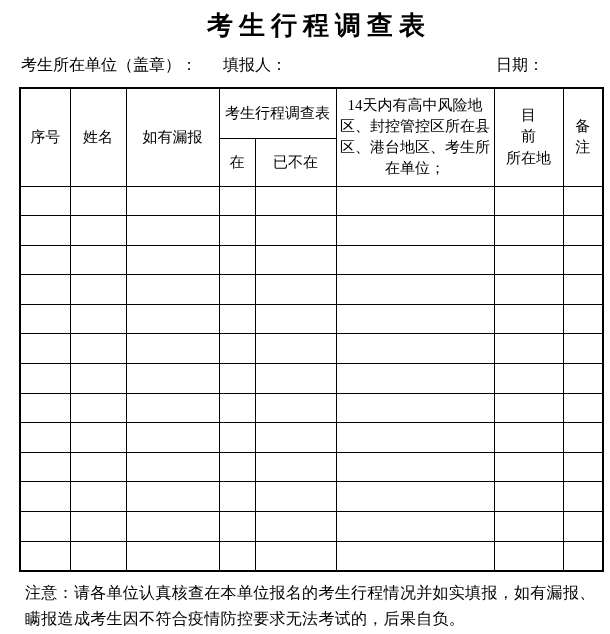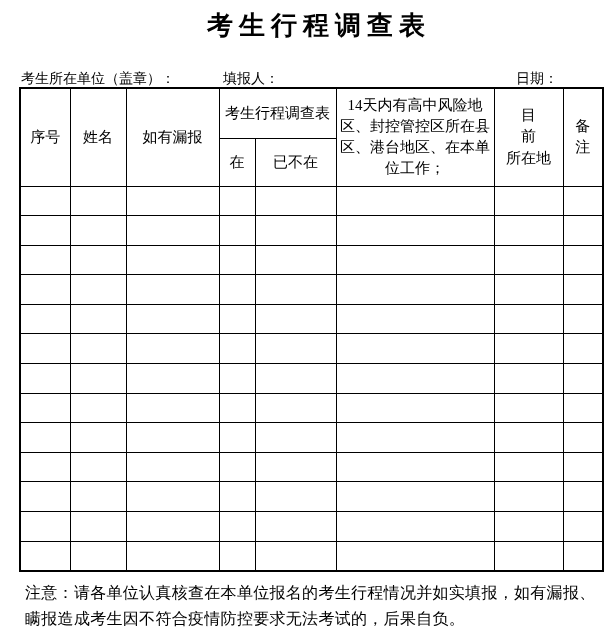--- a/index.html
+++ b/index.html
@@ -19,27 +19,27 @@
     padding-left: 28px;
     margin: 0;
     text-align: center;
     font-size: 26px;
     font-weight: bold;
     letter-spacing: 6px;
     white-space: nowrap;
   }
   .meta-label {
     position: absolute;
-    top: 70px;
-    font-size: 14px;
+    top: 55px;
+    font-size: 16px;
     white-space: nowrap;
   }
   .meta-unit   { left: 21px; }
   .meta-filler { left: 223px; }
-  .meta-date   { left: 496px; margin-left: 20px; }
+  .meta-date   { left: 496px; }
 
   table.survey {
     position: absolute;
     top: 87px; left: 19px;
     width: 583px;
     border-collapse: collapse;
     table-layout: fixed;
     border: 2px solid #000;
   }
   table.survey th, table.survey td {
@@ -96,21 +96,21 @@
     <col style="width:158px">
     <col style="width:69px">
     <col style="width:40px">
   </colgroup>
   <thead>
     <tr class="hrow1">
       <th rowspan="2">序号</th>
       <th rowspan="2">姓名</th>
       <th rowspan="2">如有漏报</th>
       <th colspan="2">考生行程调查表</th>
-      <th rowspan="2" class="risk-cell">14天内有高中风险地区、封控管控区所在县区、港台地区、在本单位工作；</th>
+      <th rowspan="2" class="risk-cell">14天内有高中风险地区、封控管控区所在县区、港台地区、考生所在单位；</th>
       <th rowspan="2" class="pre-wrap">目
 前
 所在地</th>
       <th rowspan="2" class="pre-wrap">备
 注</th>
     </tr>
     <tr class="hrow2">
       <th>在</th>
       <th>已不在</th>
     </tr>

